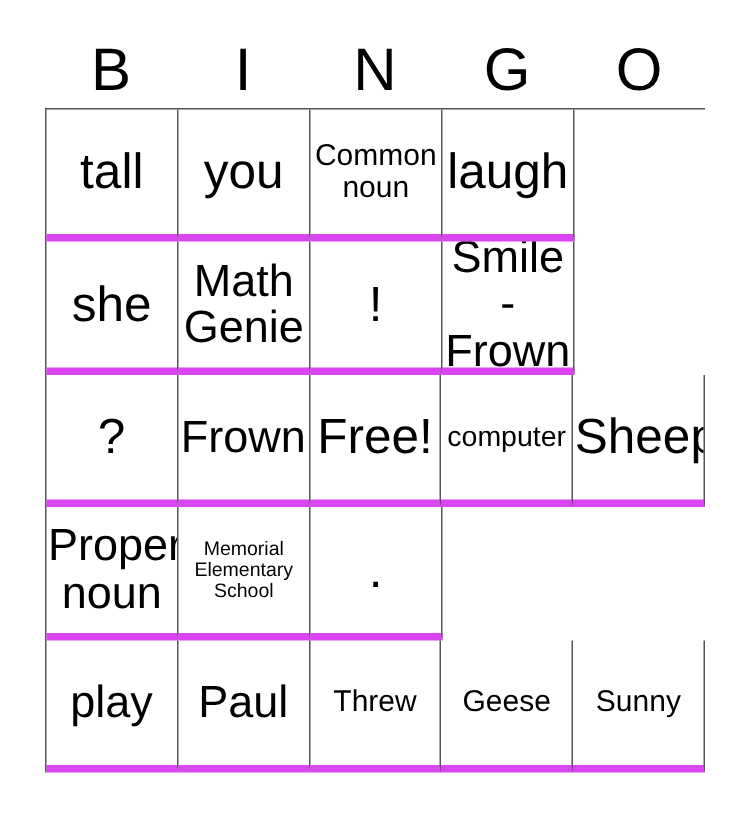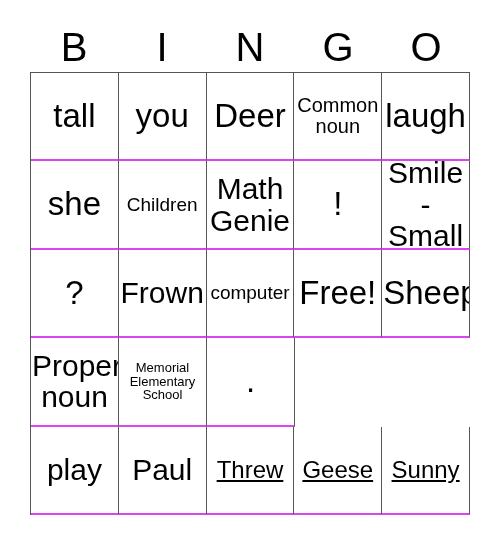--- a/index.html
+++ b/index.html
@@ -63,40 +63,40 @@
   .bingo-row {
     display: flex;
     flex-direction: row;
     height: 88.6px;
   }
   .bingo-cell {
     width: 88px;
     height: 100%;
     box-sizing: border-box;
     border-right: 1px solid #555555;
-    border-bottom: 2px solid #d946ef;
+    border-bottom: 5px solid #d946ef;
     display: flex;
     align-items: center;
     justify-content: center;
     text-align: center;
     overflow: hidden;
     padding: 0 1px;
   }
   .cell-text {
     display: block;
     width: 100%;
     text-align: center;
     line-height: 1.05;
     white-space: pre-line;
   }
 
   
   .fs-xxl { font-size: 33px; }   
   .fs-xl  { font-size: 30px; }   
-  .fs-lg  { font-size: 24px; text-decoration: underline; }   
+  .fs-lg  { font-size: 20px; }   
   .fs-md  { font-size: 19px; }   
   .fs-sm  { font-size: 20px; }   
   .fs-xs  { font-size: 13px; text-align: center; }   
   .fs-dot { font-size: 33px; }   
 </style>
 </head>
 <body>
 
 <div id="card-root">
 
@@ -111,63 +111,57 @@
   <div id="bingo-grid">
 
     <div class="bingo-row">
       <div class="bingo-cell">
           <span class="cell-text fs-xxl">tall</span>
         </div>
       <div class="bingo-cell">
           <span class="cell-text fs-xxl">you</span>
         </div>
       <div class="bingo-cell">
-          <span class="cell-text fs-xxl">Deer</span>
-        </div>
-      <div class="bingo-cell">
           <span class="cell-text fs-sm">Common
 noun</span>
         </div>
       <div class="bingo-cell">
           <span class="cell-text fs-xxl">laugh</span>
         </div>
     </div>
 
     <div class="bingo-row">
       <div class="bingo-cell">
           <span class="cell-text fs-xxl">she</span>
         </div>
       <div class="bingo-cell">
-          <span class="cell-text fs-md">Children</span>
-        </div>
-      <div class="bingo-cell">
           <span class="cell-text fs-xl">Math
 Genie</span>
         </div>
       <div class="bingo-cell">
           <span class="cell-text fs-dot">!</span>
         </div>
       <div class="bingo-cell">
           <span class="cell-text fs-xl">Smile -
-Small</span>
+Frown</span>
         </div>
     </div>
 
     <div class="bingo-row">
       <div class="bingo-cell">
           <span class="cell-text fs-xxl">?</span>
         </div>
       <div class="bingo-cell">
           <span class="cell-text fs-xl">Frown</span>
         </div>
       <div class="bingo-cell">
+          <span class="cell-text fs-xxl">Free!</span>
+        </div>
+      <div class="bingo-cell">
           <span class="cell-text fs-md">computer</span>
-        </div>
-      <div class="bingo-cell">
-          <span class="cell-text fs-xxl">Free!</span>
         </div>
       <div class="bingo-cell">
           <span class="cell-text fs-xxl">Sheep</span>
         </div>
     </div>
 
     <div class="bingo-row">
       <div class="bingo-cell">
           <span class="cell-text fs-xl">Proper
 noun</span>

